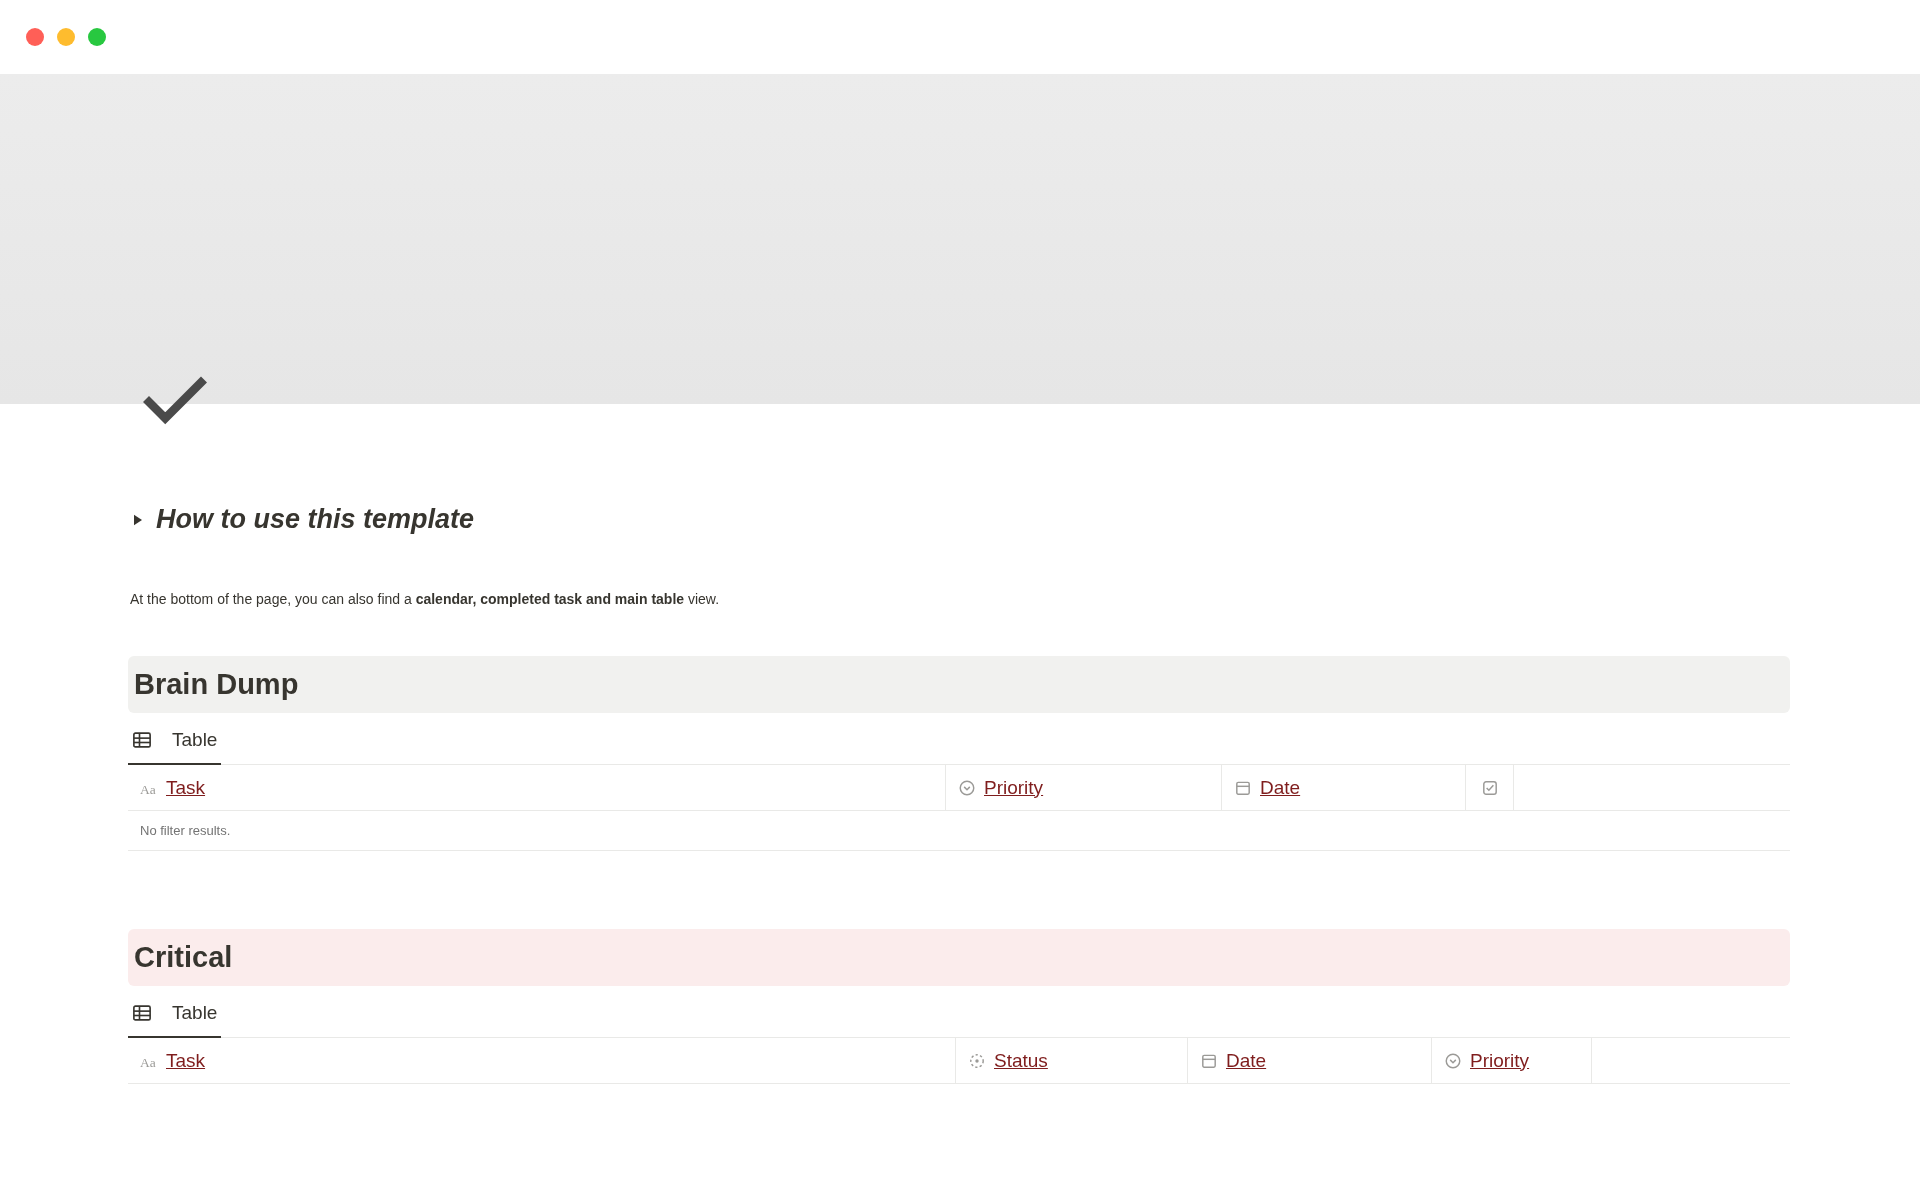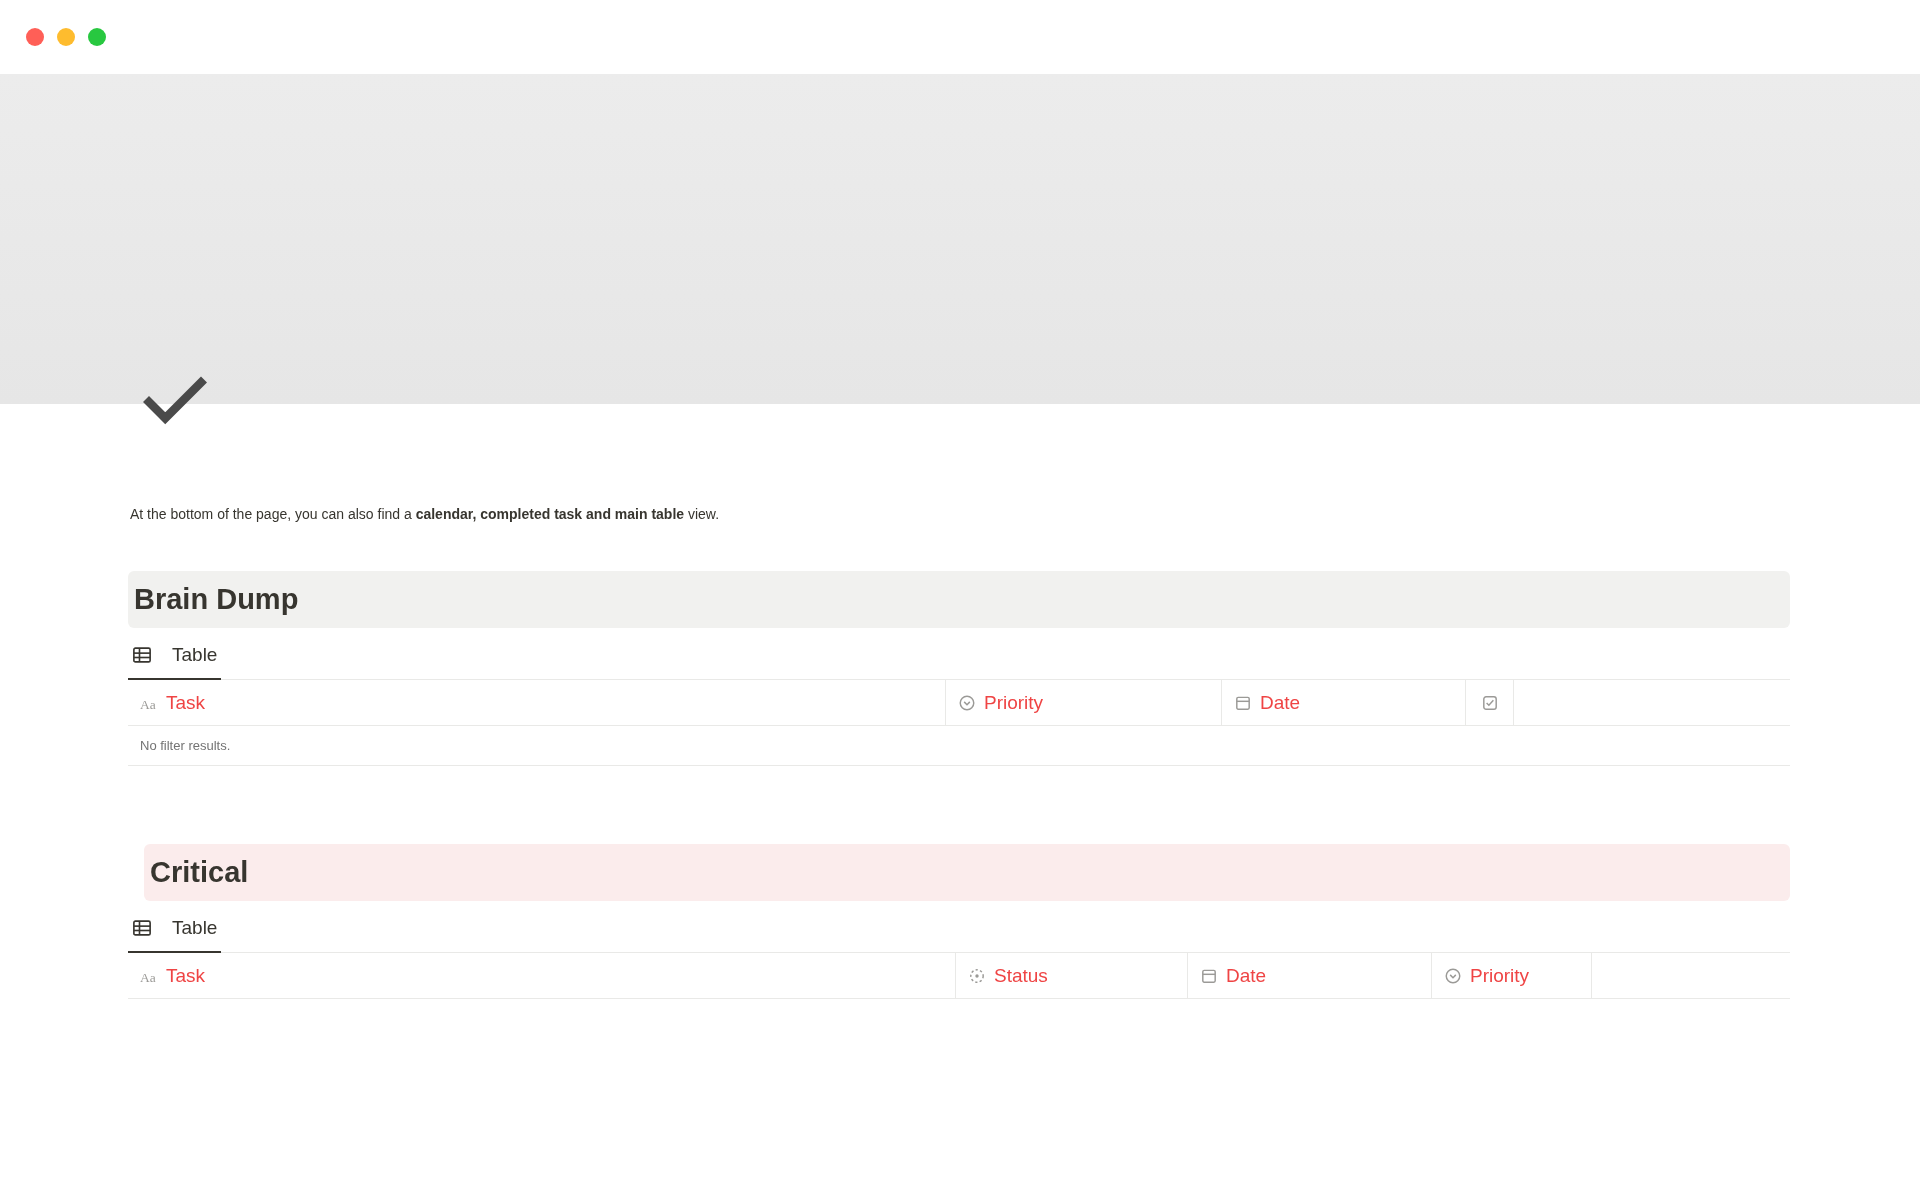--- a/index.html
+++ b/index.html
@@ -73,21 +73,21 @@
 }
 .body-text strong { font-weight: 600; }
 .section-header {
   font-size: 29px;
   font-weight: 700;
   padding: 12px 6px;
   margin-bottom: 6px;
   border-radius: 6px;
 }
 .header-gray { background: #f1f1ef; }
-.header-red { background: #fbecec; margin-left: 16px; }
+.header-red { background: #fbecec; }
 .view-tabs {
   display: flex;
   border-bottom: 1px solid #e9e9e7;
   margin-bottom: 0;
 }
 .view-tab {
   display: flex;
   align-items: center;
   gap: 20px;
   padding: 10px 4px 12px 4px;
@@ -102,23 +102,24 @@
   border-bottom: 1px solid #e9e9e7;
   height: 46px;
   align-items: center;
 }
 .th {
   display: flex;
   align-items: center;
   gap: 8px;
   padding: 0 12px;
   font-size: 19px;
-  color: #ef4444;
+  color: #7f1d1d;
   border-right: 1px solid #e9e9e7;
   height: 100%;
+  text-decoration: underline;
 }
 .th:last-child { border-right: none; }
 .empty-row {
   padding: 12px 12px;
   font-size: 13px;
   color: #737373;
   border-bottom: 1px solid #e9e9e7;
 }
 .icon-svg {
   fill: #9b9a97;
@@ -139,20 +140,26 @@
 <div class="cover">
   <div class="page-icon">
     <svg width="78" height="78" viewBox="0 0 24 24">
       <path d="M4 12 L9 17 L20 6" stroke="#4a4a4a" stroke-width="2.6" fill="none" stroke-linecap="square"></path>
     </svg>
   </div>
 </div>
 
 <div class="page-content">
 
+  <div class="toggle-row">
+    <svg width="16" height="16" viewBox="0 0 12 12">
+      <path d="M3 2 L9 6 L3 10 Z" fill="#37352f"></path>
+    </svg>
+    <span class="toggle-text">How to use this template</span>
+  </div>
 
   <p class="body-text">
     <span>At the bottom of the page, you can also find a </span><strong>calendar, completed task and main table</strong><span> view.</span>
   </p>
 
   <div class="section-block">
     <div class="section-header header-gray">Brain Dump</div>
 
     <div class="view-tabs">
       <div class="view-tab">

